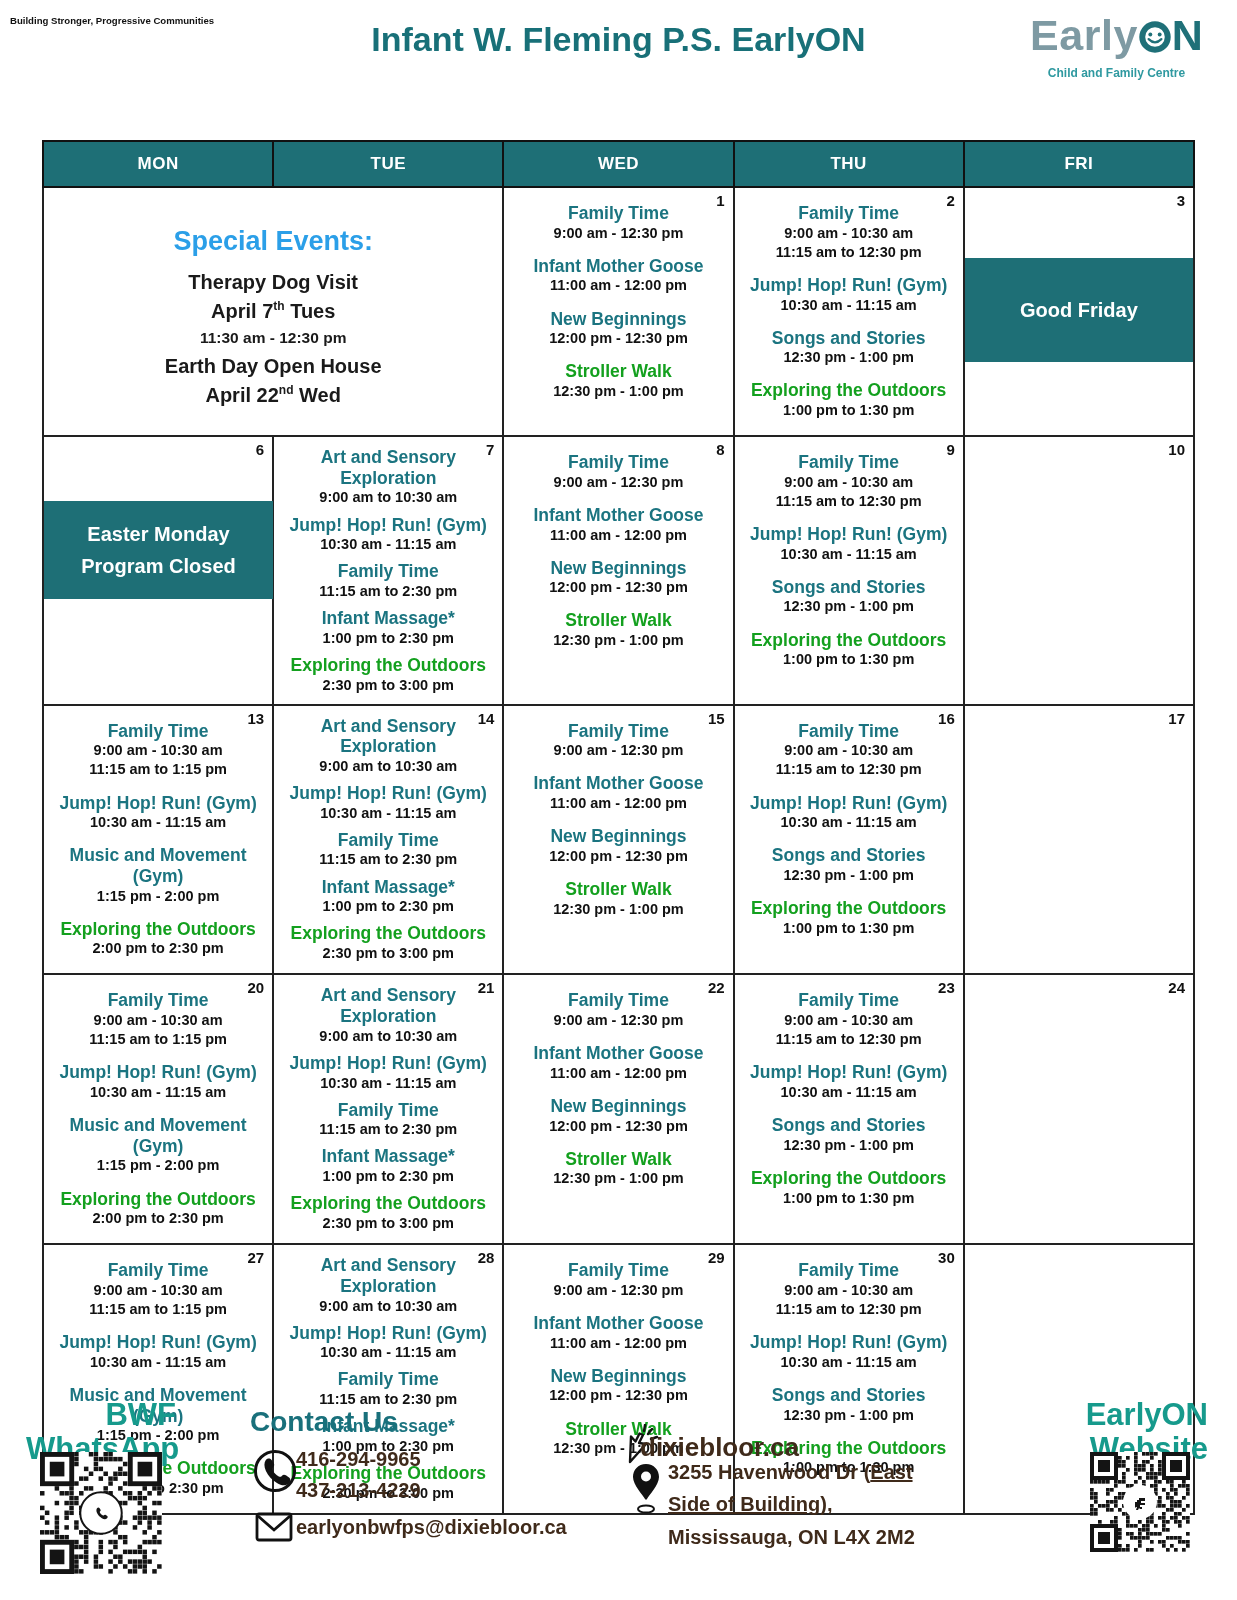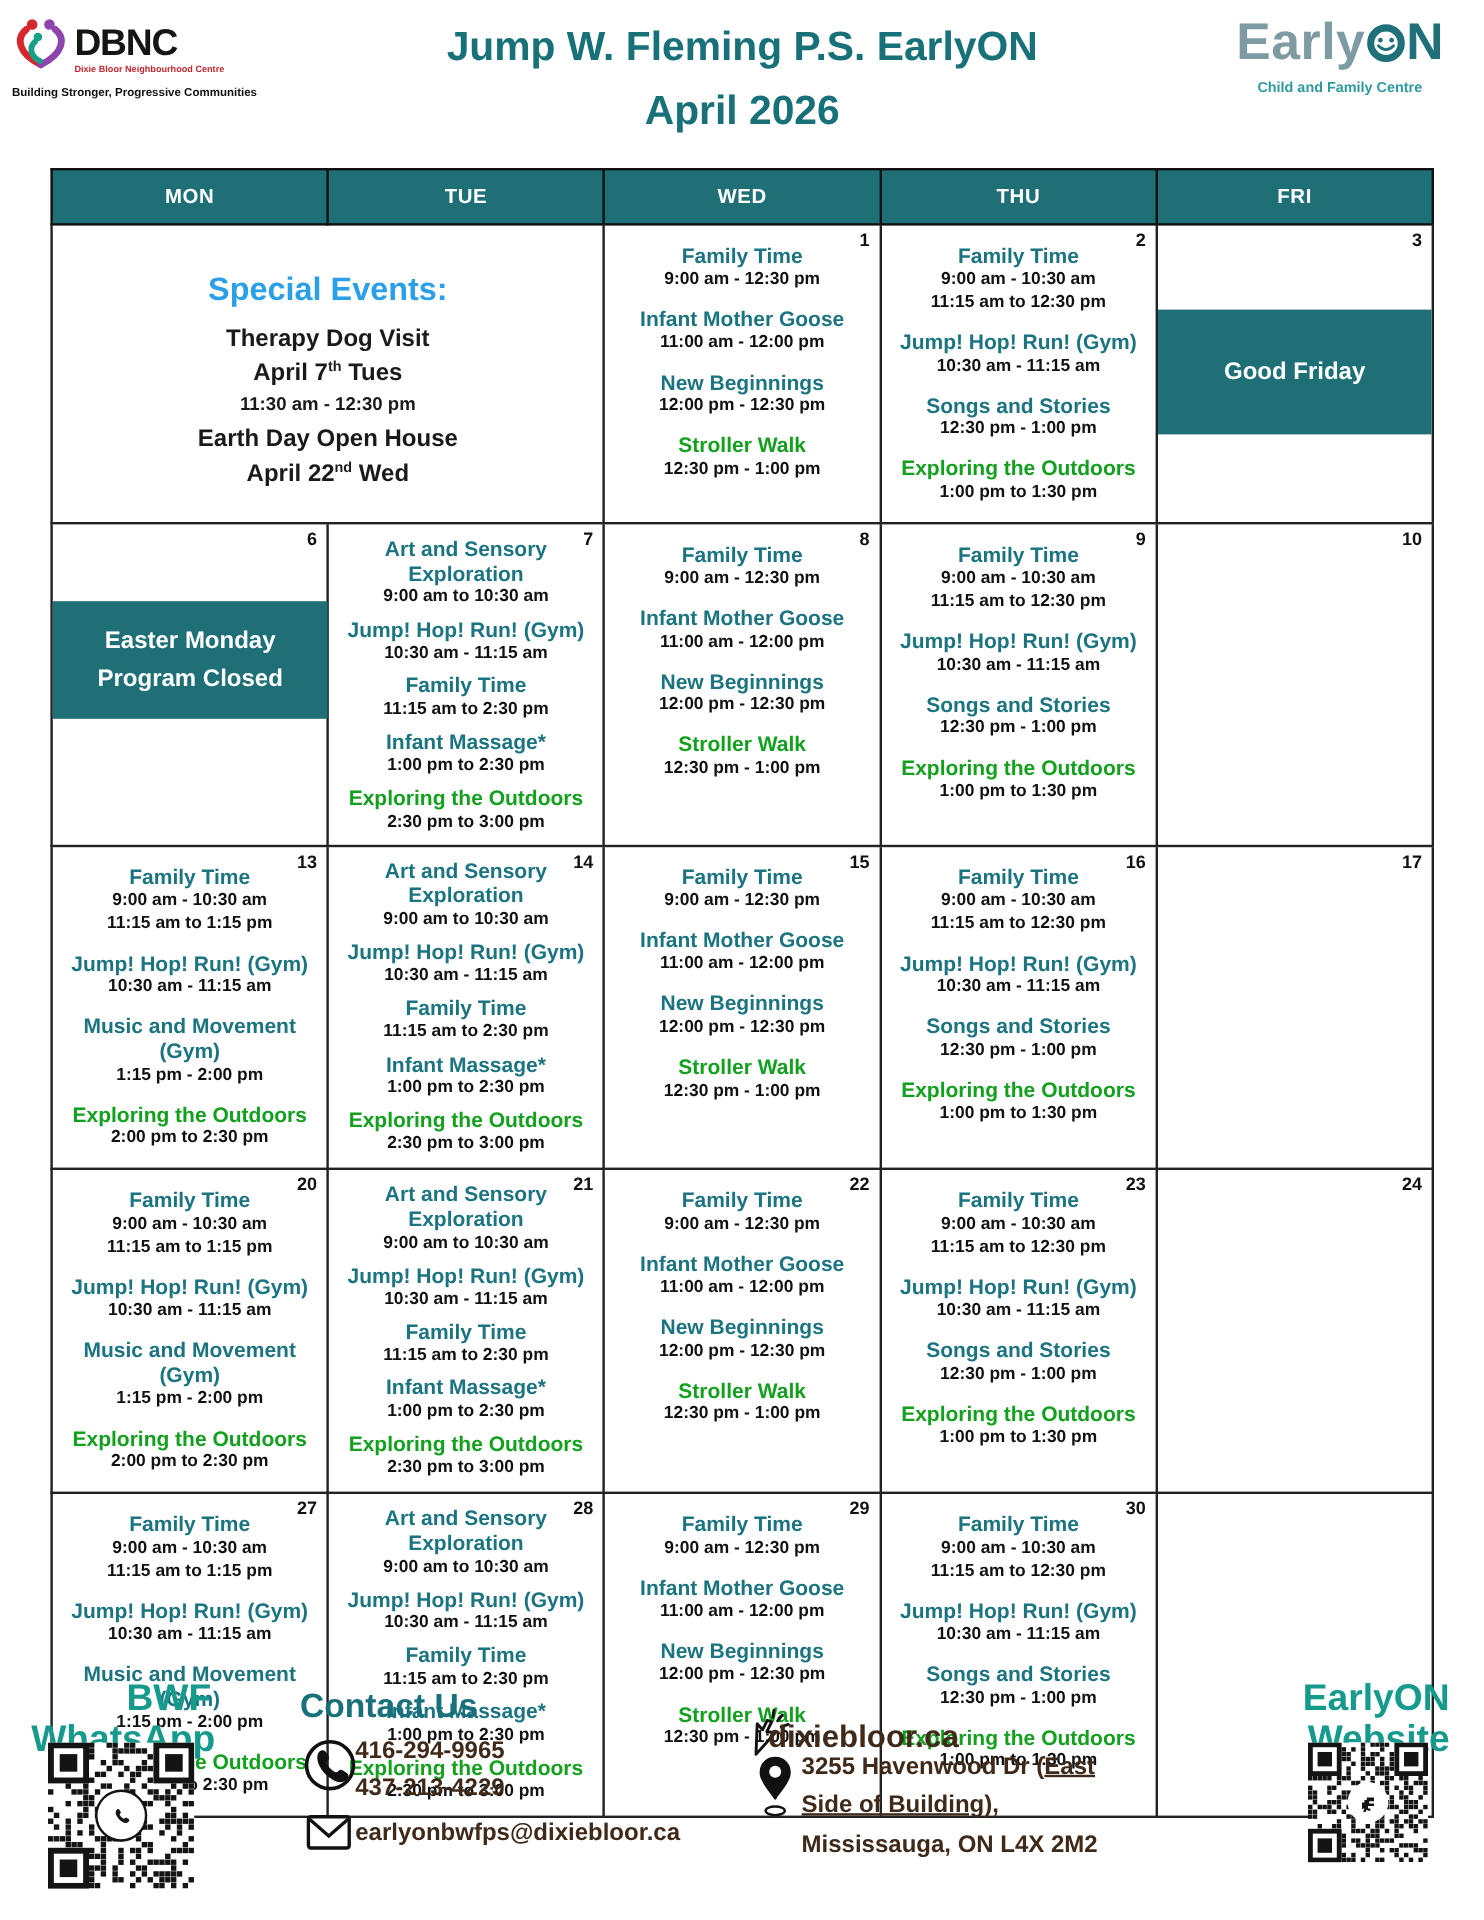--- a/index.html
+++ b/index.html
@@ -66,42 +66,25 @@
   #email{position:absolute;left:296px;top:1516px;font-size:20px;font-weight:bold;color:var(--brown);}
   #cursor-icon{position:absolute;left:622px;top:1424px;}
   #site-url{position:absolute;left:640px;top:1432px;font-size:26px;font-weight:bold;color:var(--brown);}
   #pin-icon{position:absolute;left:630px;top:1462px;}
   #address{position:absolute;left:668px;top:1456px;width:268px;font-size:20px;font-weight:bold;color:var(--brown);line-height:1.62;}
 </style>
 </head>
 <body>
 
 <div class="dbnc-logo">
-  <div class="dbnc-row">
-    <span>
-      <svg width="48" height="52" viewBox="0 0 60 60">
-        <circle cx="21" cy="8" r="5.5" fill="#d6272e"></circle>
-        <path d="M15 13 C4 22 6 38 30 50" stroke="#d6272e" stroke-width="7" fill="none" stroke-linecap="round"></path>
-        <circle cx="39" cy="8" r="5.5" fill="#8e44ad"></circle>
-        <path d="M45 13 C56 22 54 38 30 50" stroke="#8e44ad" stroke-width="7" fill="none" stroke-linecap="round"></path>
-        <circle cx="27" cy="21" r="4.5" fill="#16a085"></circle>
-        <path d="M24 26 C17 32 20 42 29 46" stroke="#16a085" stroke-width="6" fill="none" stroke-linecap="round"></path>
-      </svg>
-    </span>
-    <span class="dbnc-txt">
-      <div class="dbnc-name">DBNC</div>
-      <div class="dbnc-sub">Dixie Bloor Neighbourhood Centre</div>
-    </span>
-  </div>
   <div class="dbnc-tag">Building Stronger, Progressive Communities</div>
 </div>
 
 <div class="page-title">
-  <div class="l1">Jump W. Fleming P.S. EarlyON</div>
-  <div class="l2">April 2026</div>
+  <div class="l1">Infant W. Fleming P.S. EarlyON</div>
 </div>
 
 <div class="earlyon-logo">
   <div class="eo-word">
     <span class="eo-early">Early</span><span class="eo-o"><svg width="34" height="34" viewBox="0 0 40 40">
       <circle cx="20" cy="20" r="15" fill="none" stroke="#1f7078" stroke-width="7"></circle>
       <circle cx="14.5" cy="17" r="2.3" fill="#1f7078"></circle>
       <circle cx="25.5" cy="17" r="2.3" fill="#1f7078"></circle>
       <path d="M12.5 22.5 q7.5 7.5 15 0" fill="none" stroke="#1f7078" stroke-width="2.6" stroke-linecap="round"></path>
     </svg></span><span class="eo-on">N</span>

